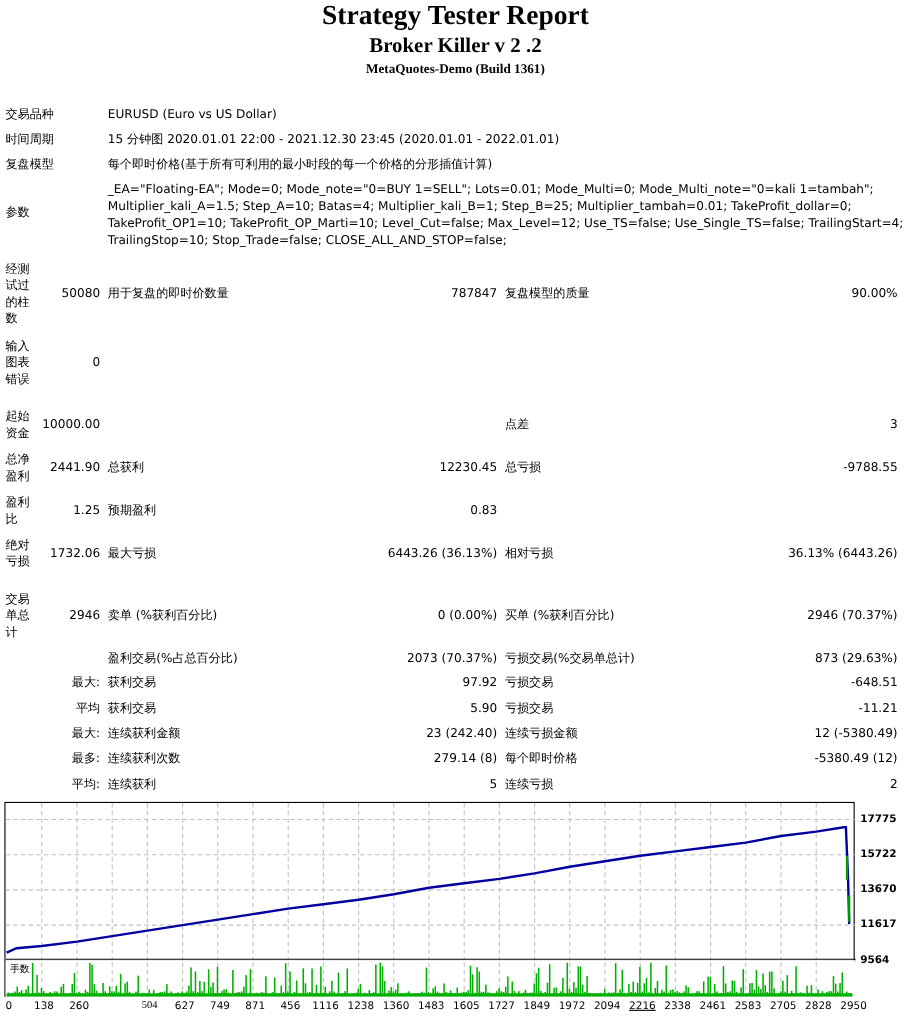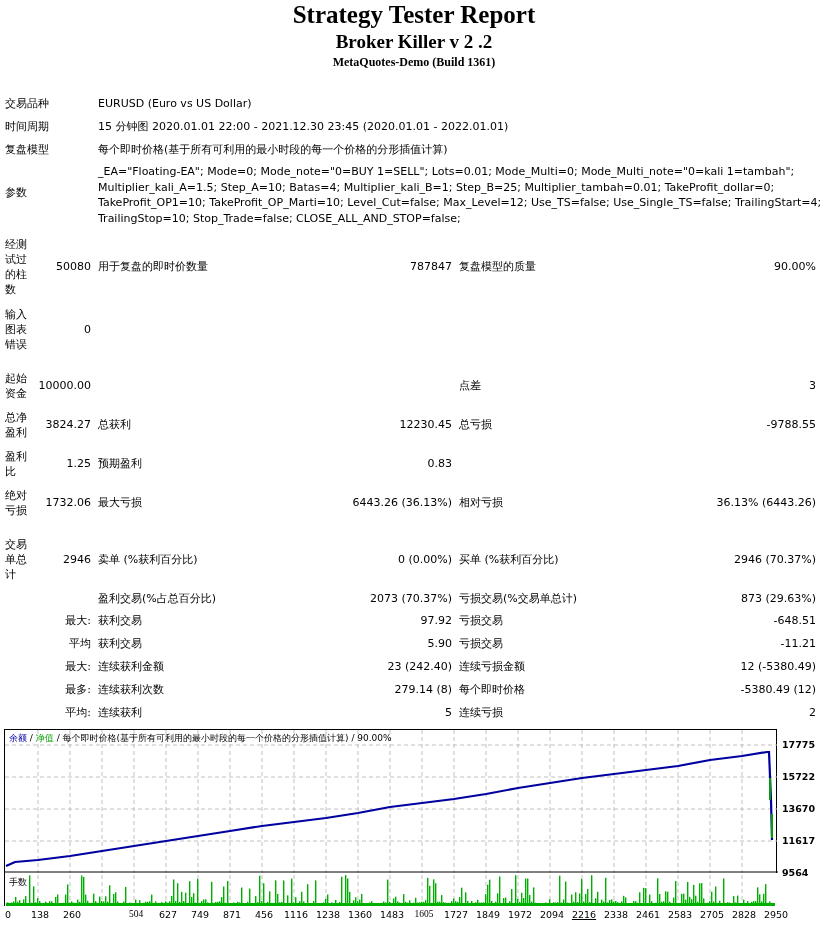--- a/index.html
+++ b/index.html
@@ -52,21 +52,21 @@
 
 <div class="lbl-ch" style="top:307px">输入图表错误</div>
 <div class="abs r" style="left:40px;width:51px;top:323px">0</div>
 
 <div class="lbl-ch" style="top:371px">起始资金</div>
 <div class="abs r" style="left:30px;width:61px;top:379px">10000.00</div>
 <div class="abs" style="left:459px;top:379px">点差</div>
 <div class="abs r" style="left:600px;width:216px;top:379px">3</div>
 
 <div class="lbl-ch" style="top:410px">总净盈利</div>
-<div class="abs r" style="left:30px;width:61px;top:418px">3824.27</div>
+<div class="abs r" style="left:30px;width:61px;top:418px">2441.90</div>
 <div class="abs" style="left:98px;top:418px">总获利</div>
 <div class="abs r" style="left:300px;width:152px;top:418px">12230.45</div>
 <div class="abs" style="left:459px;top:418px">总亏损</div>
 <div class="abs r" style="left:600px;width:216px;top:418px">-9788.55</div>
 
 <div class="lbl-ch" style="top:449px">盈利比</div>
 <div class="abs r" style="left:30px;width:61px;top:457px">1.25</div>
 <div class="abs" style="left:98px;top:457px">预期盈利</div>
 <div class="abs r" style="left:300px;width:152px;top:457px">0.83</div>
 
@@ -565,23 +565,20 @@
         <rect x="764" width="1.4" y="171.37866512345678" height="3.6213348765432096"></rect>
         <rect x="766" width="1.4" y="172.94947273662552" height="2.0505272633744855"></rect>
         <rect x="768" width="1.4" y="173.00484825102882" height="1.9951517489711934"></rect>
         <rect x="1" y="173" width="769" height="3"></rect>
       </g>
 
     <polyline fill="none" stroke="#0000a0" stroke-width="2.2" points="1,136 10,132 33,130 65,126 97,121 129,116 161,111 193,106 225,101 257,96 289,92 321,88 353,83 385,77 417,73 449,69 481,64 513,58 545,53 577,48 609,44 641,40 673,36 705,30 737,26 762,22 764,22 766,70 767,110"></polyline>
     <line x1="765" y1="48" x2="765" y2="70" stroke="#00a000" stroke-width="2"></line>
     <line x1="767" y1="84" x2="767" y2="108" stroke="#00a000" stroke-width="2"></line>
   </svg>
-  <div class="chart-title">
-    <span style="color:#0000a0">余额</span><span> / </span><span style="color:#00a000">净值</span><span> / 每个即时价格(基于所有可利用的最小时段的每一个价格的分形插值计算) / 90.00%</span>
-  </div>
 </div>
 <div class="vol-label">手数</div>
 
 <div class="ytick" style="top:739px">17775</div>
 <div class="ytick" style="top:771px">15722</div>
 <div class="ytick" style="top:803px">13670</div>
 <div class="ytick" style="top:835px">11617</div>
 <div class="ytick" style="top:867px">9564</div>
 
 <div id="xticks">
@@ -591,21 +588,21 @@
     <div class="xtick" style="left: 104px; margin-top: 44px;">382</div>
     <div class="xtick" style="left: 136px; font-family: Liberation Serif, serif;">504</div>
     <div class="xtick" style="left: 168px;">627</div>
     <div class="xtick" style="left: 200px;">749</div>
     <div class="xtick" style="left: 232px;">871</div>
     <div class="xtick" style="left: 264px;">456</div>
     <div class="xtick" style="left: 296px;">1116</div>
     <div class="xtick" style="left: 328px;">1238</div>
     <div class="xtick" style="left: 360px;">1360</div>
     <div class="xtick" style="left: 392px;">1483</div>
-    <div class="xtick" style="left: 424px; font-family: Liberation Serif, serif;">1605</div>
+    <div class="xtick" style="left: 424px;">1605</div>
     <div class="xtick" style="left: 456px;">1727</div>
     <div class="xtick" style="left: 488px;">1849</div>
     <div class="xtick" style="left: 520px;">1972</div>
     <div class="xtick" style="left: 552px;">2094</div>
     <div class="xtick" style="left: 584px; text-decoration: underline;">2216</div>
     <div class="xtick" style="left: 616px;">2338</div>
     <div class="xtick" style="left: 648px;">2461</div>
     <div class="xtick" style="left: 680px;">2583</div>
     <div class="xtick" style="left: 712px;">2705</div>
     <div class="xtick" style="left: 744px;">2828</div>

